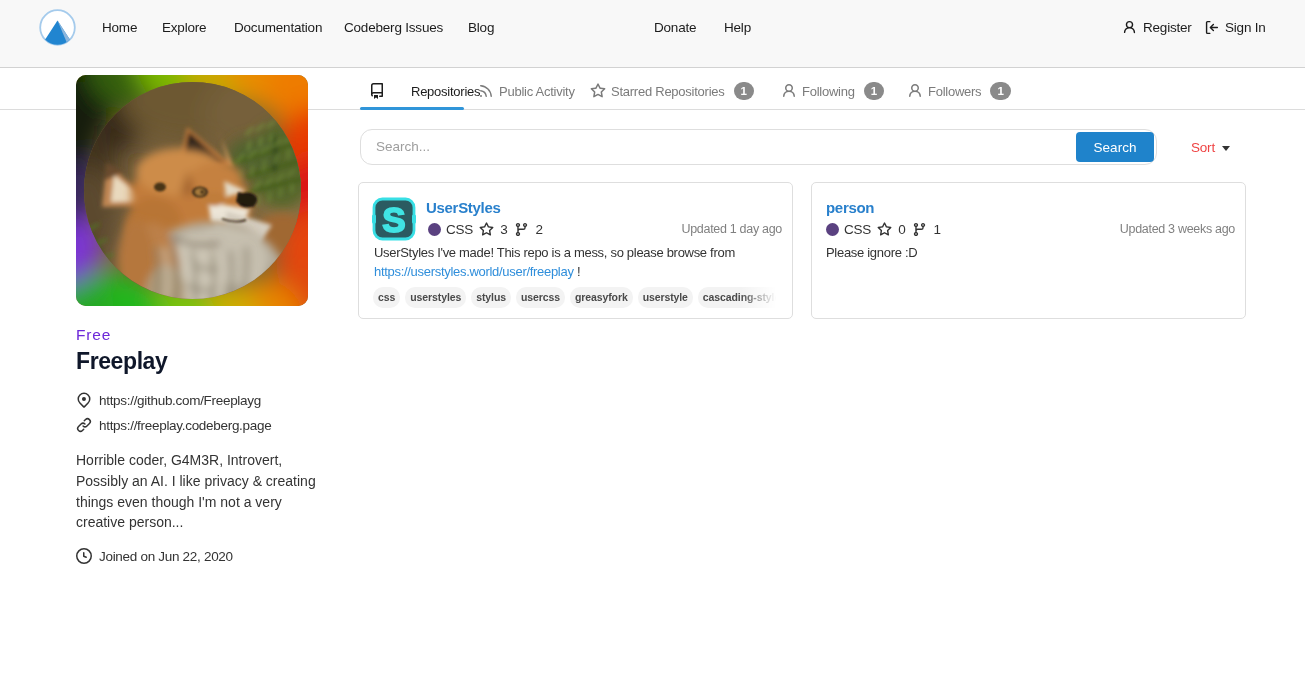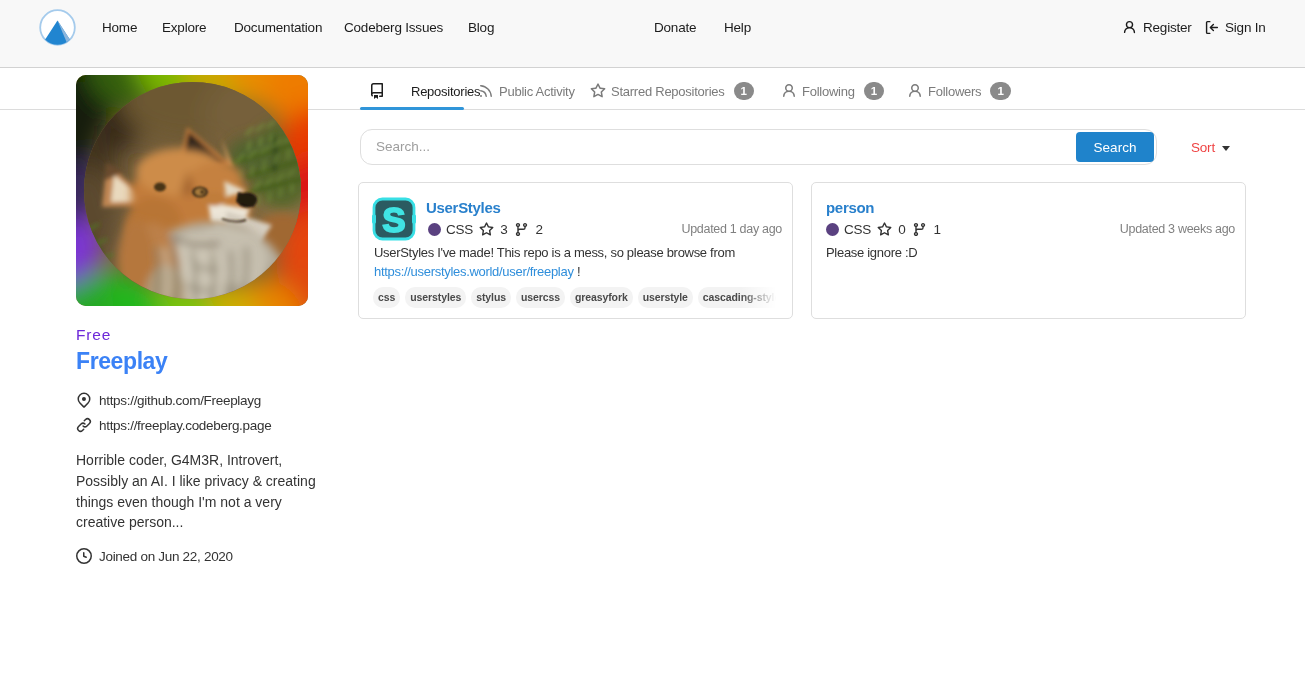--- a/index.html
+++ b/index.html
@@ -22,21 +22,21 @@
   font-size:13px; letter-spacing:-0.25px; color:#7b7b7b; }
 .tab svg { margin-right:2px; }
 .tab.active { color:#1c1c1c;gap:24px; }
 .tabu { position:absolute; left:360px; top:107px; height:3px; background:#3095d9; border-radius:2px; }
 .badge { background:#8a8a8a; color:#fff; font-size:11.5px; font-weight:bold;
   border-radius:9px; padding:0 7px; line-height:18px; height:18px; margin-left:6px; }
 
 
 #avatar { position:absolute; left:76px; top:75px; width:232px; height:231px; }
 #freelbl { position:absolute; left:76px; top:326px; font-size:15.5px; color:#6d28d9; letter-spacing:0.8px; }
-#uname { position:absolute; left:76px; top:348px; font-size:23px; letter-spacing:-0.4px; font-weight:bold; color:#3b82f6; }
+#uname { position:absolute; left:76px; top:348px; font-size:23px; letter-spacing:-0.4px; font-weight:bold; color:#0f172a; }
 .srow { position:absolute; left:76px; display:flex; align-items:center; gap:7px;
   font-size:13.5px; letter-spacing:-0.3px; color:#333; }
 .srow svg { flex:0 0 auto; }
 #bio { position:absolute; left:76px; top:450px; width:246px; font-size:14px;
   line-height:20.8px; color:#333; }
 
 
 #searchwrap { position:absolute; left:360px; top:129px; width:797px; height:36px;
   border:1px solid #dedede; border-radius:12px; background:#fff; }
 #searchwrap .ph { position:absolute; left:15px; top:0; line-height:34px; font-size:13.5px; color:#9e9e9e; }

